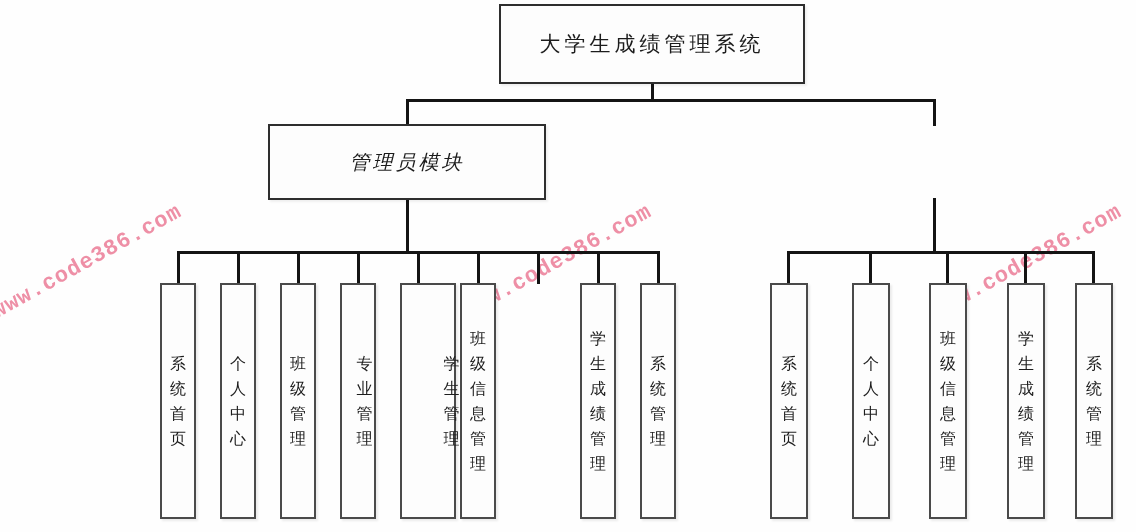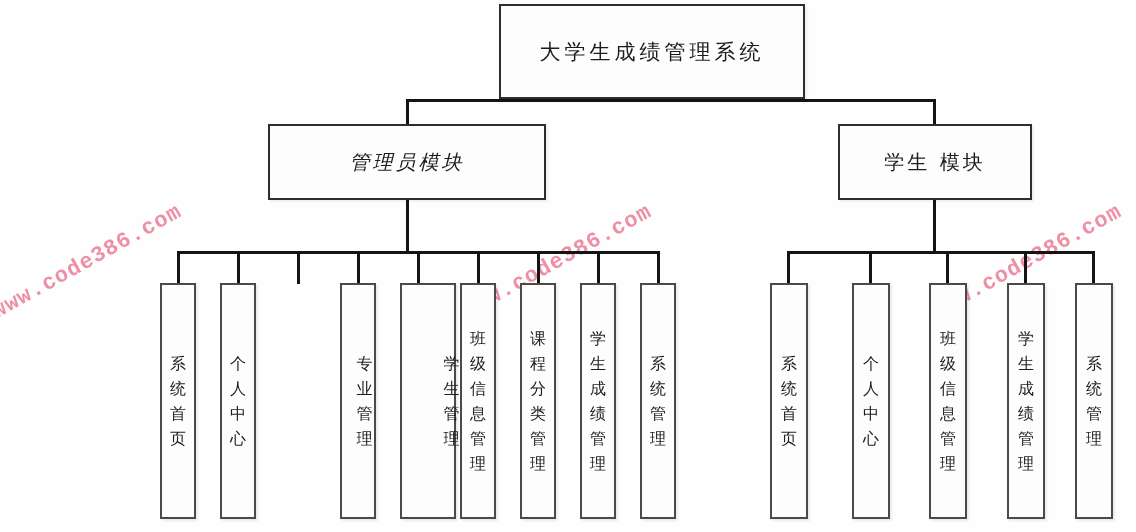--- a/index.html
+++ b/index.html
@@ -76,48 +76,45 @@
   <div class="line" style="left:657px;top:251px;width:3px;height:33px;"></div>
 
   <div class="line" style="left:933px;top:198px;width:3px;height:56px;"></div>
   <div class="line" style="left:787px;top:251px;width:308px;height:3px;"></div>
   <div class="line" style="left:787px;top:251px;width:3px;height:33px;"></div>
   <div class="line" style="left:869px;top:251px;width:3px;height:33px;"></div>
   <div class="line" style="left:946px;top:251px;width:3px;height:33px;"></div>
   <div class="line" style="left:1024px;top:251px;width:3px;height:33px;"></div>
   <div class="line" style="left:1092px;top:251px;width:3px;height:33px;"></div>
 
-  <div class="node parent root" style="left:499px;top:4px;width:306px;height:95px;">
+  <div class="node parent root" style="left:499px;top:4px;width:306px;height:80px;">
     <span>大学生成绩管理系统</span>
   </div>
 
   <div class="node parent" style="left:268px;top:124px;width:278px;height:76px;font-style:italic;">
     <span>管理员模块</span>
-  </div>
-  <div class="node parent" style="left:838px;top:124px;width:194px;height:76px;">
-    <span>学生 模块</span>
   </div>
 
   <div class="node leaf" style="left:160px;top:283px;width:36px;height:236px;">
     <span class="vtext">系统首页</span>
   </div>
   <div class="node leaf" style="left:220px;top:283px;width:36px;height:236px;">
     <span class="vtext">个人中心</span>
+  </div>
+  <div class="node leaf" style="left:280px;top:283px;width:36px;height:236px;">
+    <span class="vtext">班级管理</span>
   </div>
   <div class="node leaf" style="left:340px;top:283px;width:36px;height:236px;padding-left:13px;">
     <span class="vtext">专业管理</span>
   </div>
   <div class="node leaf" style="left:400px;top:283px;width:56px;height:236px;padding-left:47px;">
     <span class="vtext">学生管理</span>
   </div>
   <div class="node leaf" style="left:460px;top:283px;width:36px;height:236px;">
     <span class="vtext">班级信息管理</span>
-  </div>
-  <div class="node leaf" style="left:520px;top:283px;width:36px;height:236px;">
-    <span class="vtext">课程分类管理</span>
   </div>
   <div class="node leaf" style="left:580px;top:283px;width:36px;height:236px;">
     <span class="vtext">学生成绩管理</span>
   </div>
   <div class="node leaf" style="left:640px;top:283px;width:36px;height:236px;">
     <span class="vtext">系统管理</span>
   </div>
 
   <div class="node leaf" style="left:770px;top:283px;width:38px;height:236px;">
     <span class="vtext">系统首页</span>

